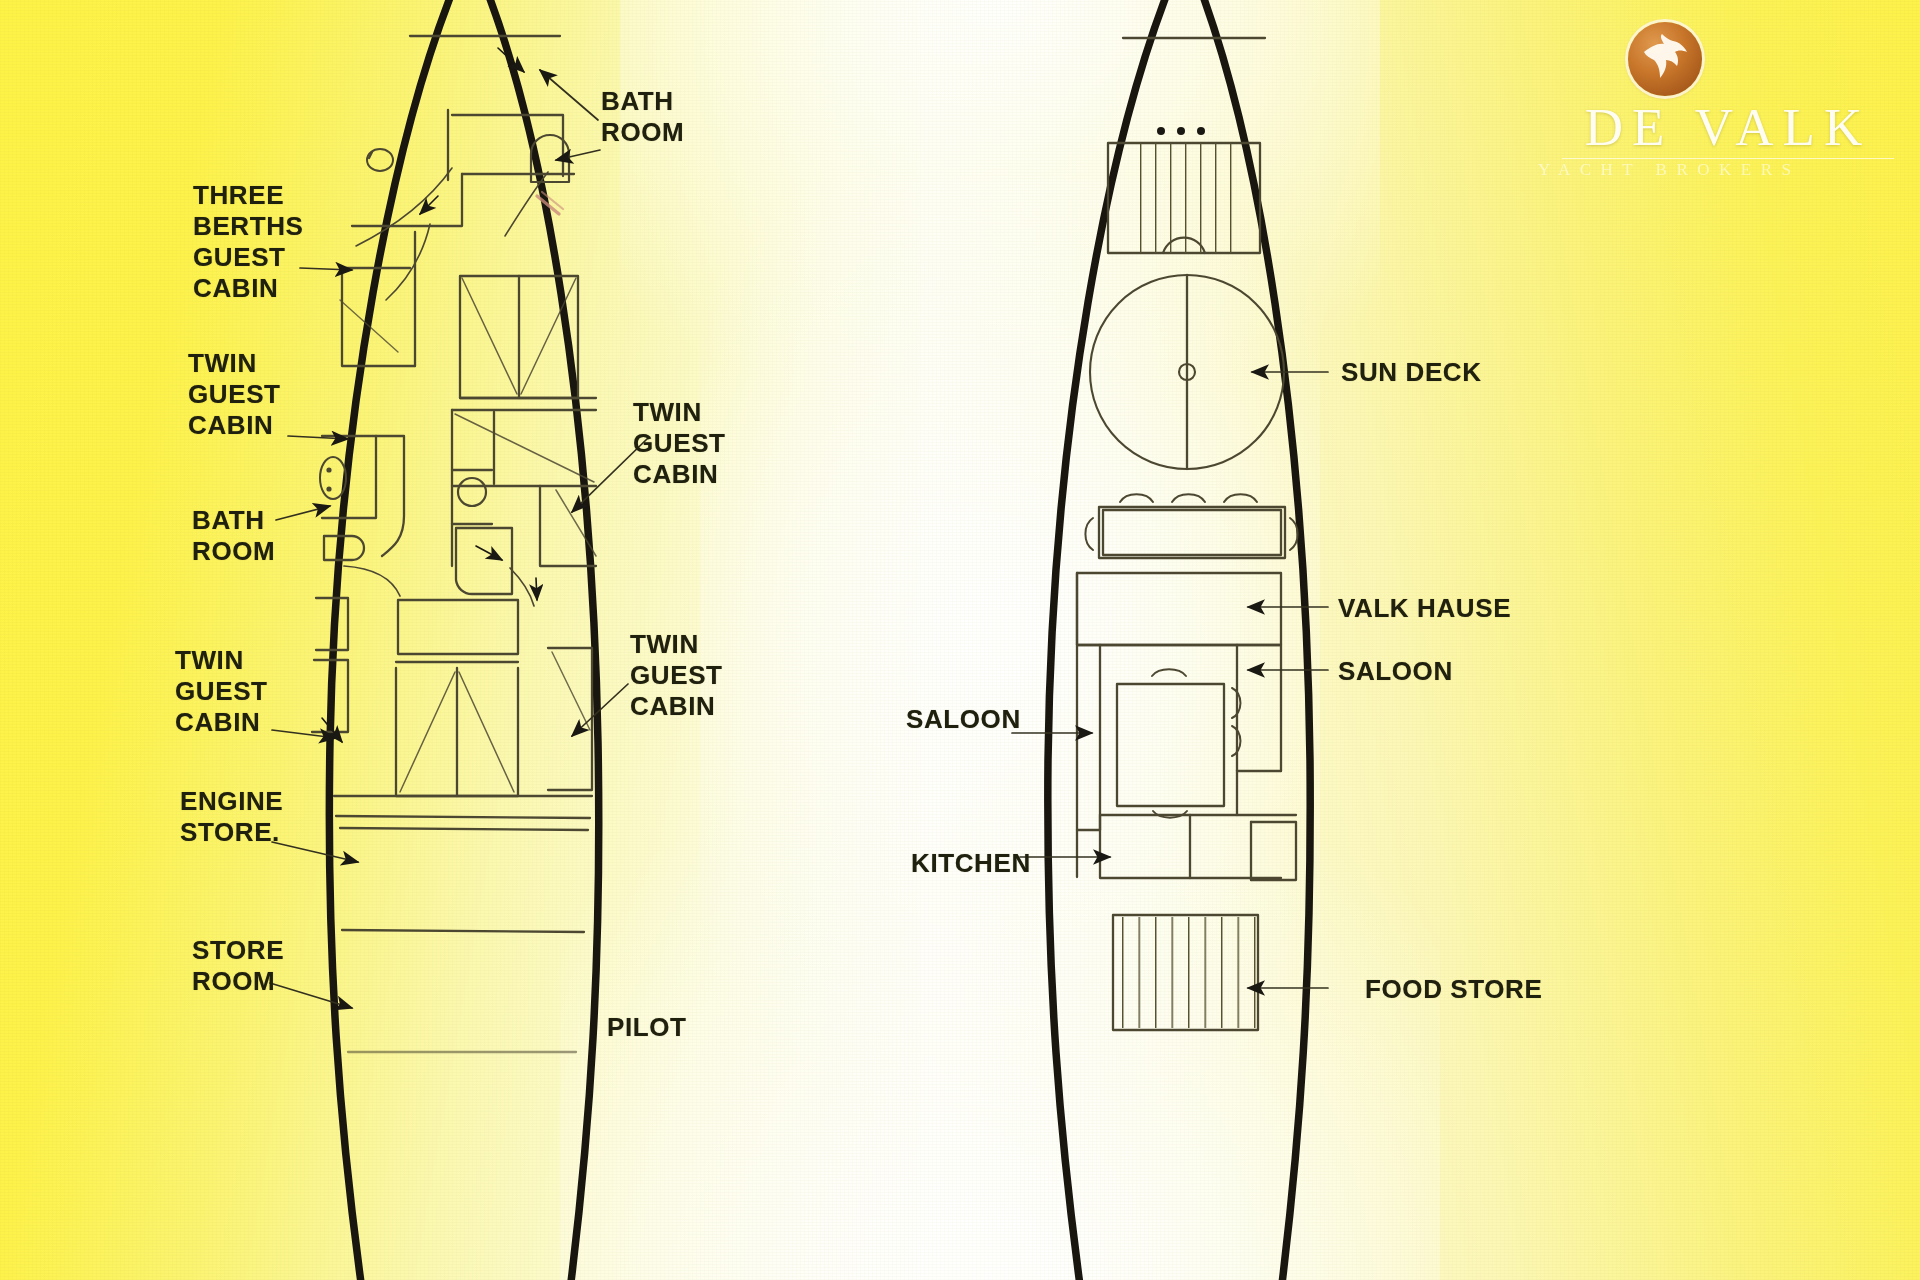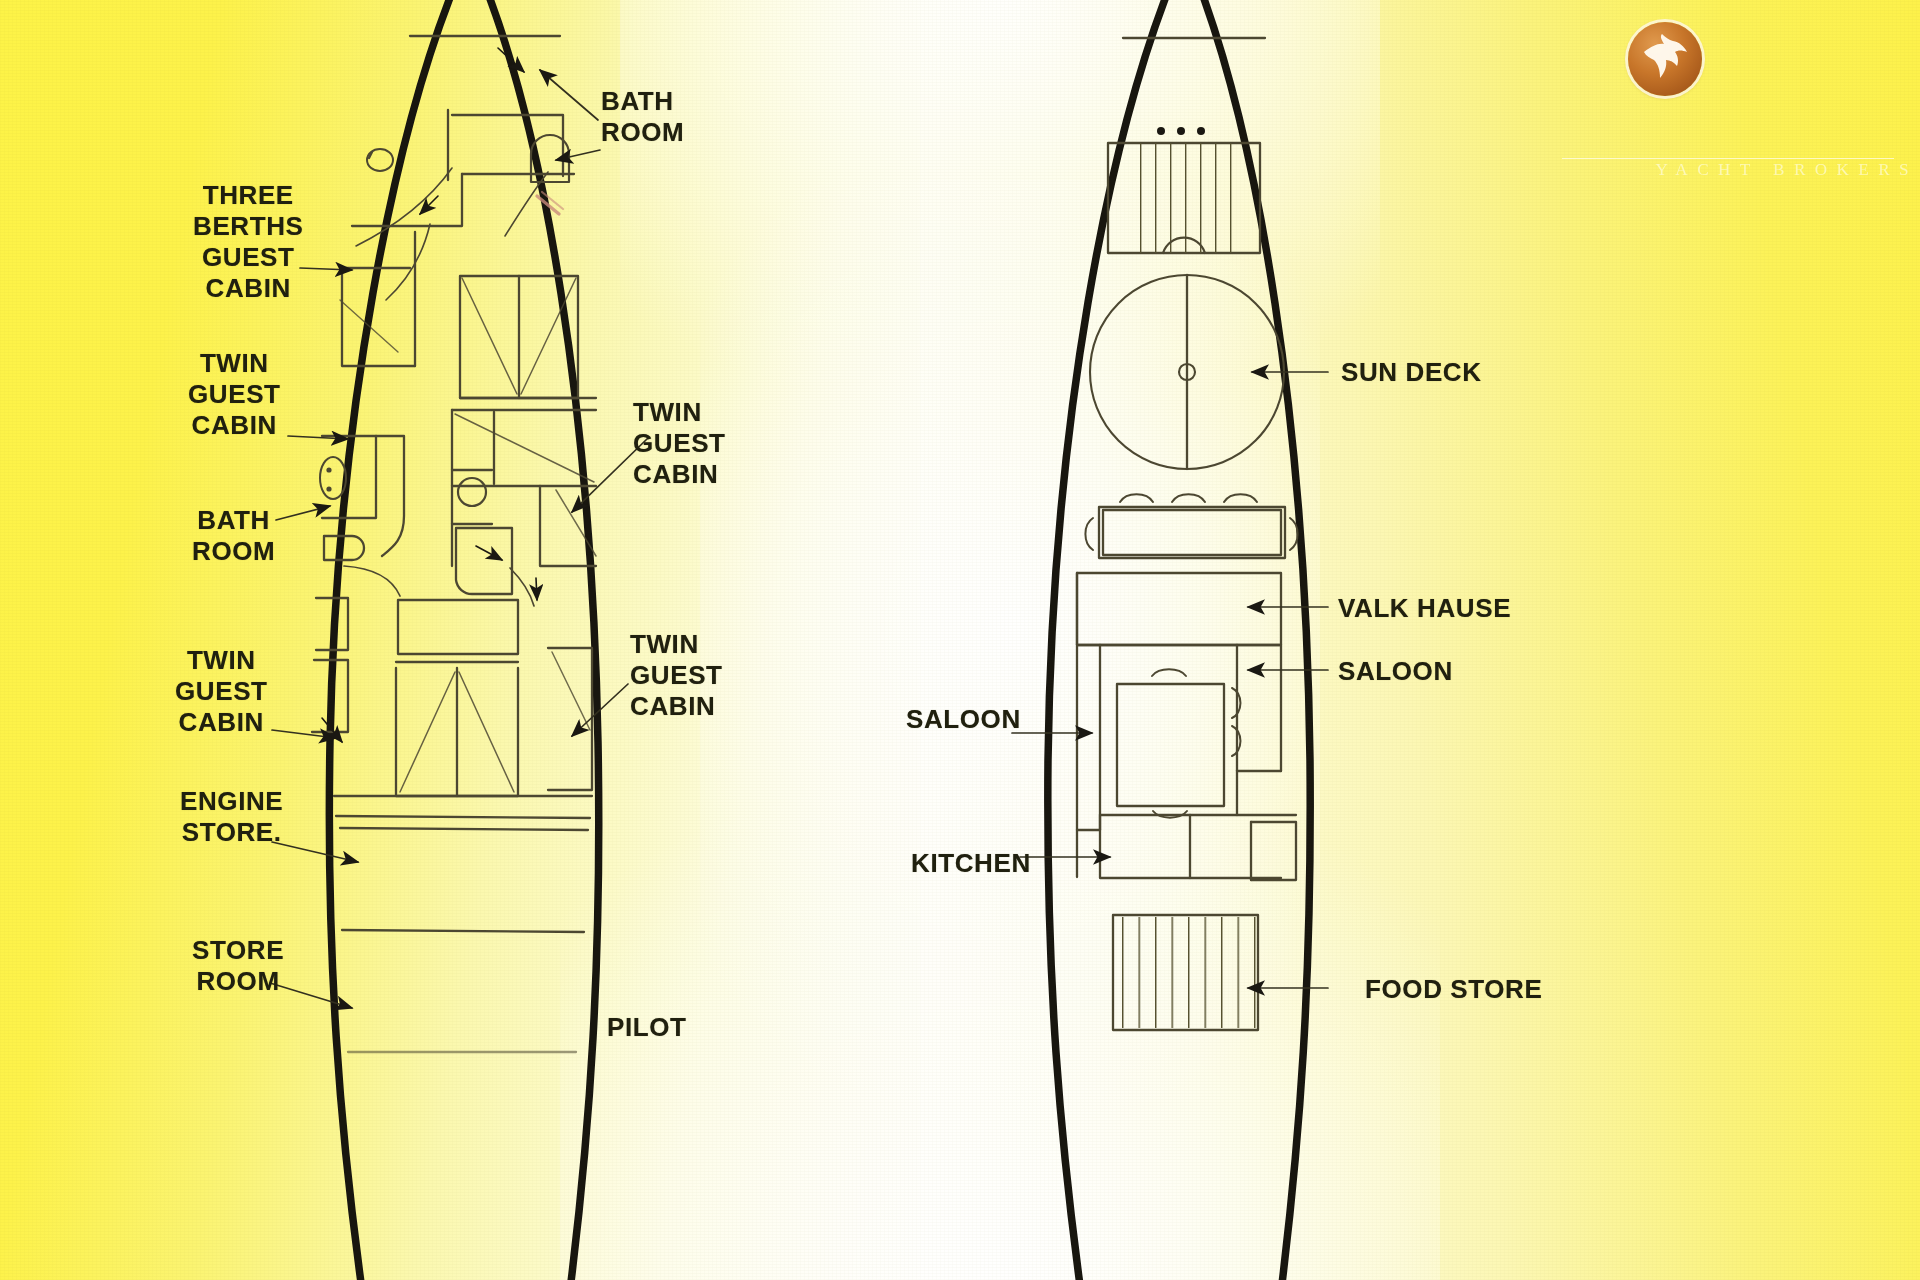--- a/index.html
+++ b/index.html
@@ -37,34 +37,34 @@
     font-family:"Liberation Sans","DejaVu Sans",sans-serif;
     font-weight:bold;
     font-size:26px;
     line-height:31px;
     letter-spacing:.6px;
     color:#20200f;
     white-space:pre-line;
     text-shadow:0 0 1px rgba(60,58,20,.40);
   }
   .lab.r{text-align:left;}
-  .lab.l{text-align:center;}
+  .lab.l{text-align:left;}
 
   
   #logo{position:absolute;left:1538px;top:8px;width:380px;height:176px;}
   .logo-badge{position:absolute;left:90px;top:14px;width:74px;height:74px;border-radius:50%;
      background:radial-gradient(circle at 36% 30%, #e09a4e 0%, #c8762a 42%, #a85a1b 78%, #8b4612 100%);
      box-shadow:0 0 0 3px rgba(255,248,225,.85), 0 1px 4px rgba(110,60,10,.45);}
   .logo-badge svg{position:absolute;left:0;top:0;}
   .logo-word{position:absolute;left:0;top:92px;width:380px;text-align:center;
      font-family:"Liberation Serif","DejaVu Serif",serif;
      font-size:53px;letter-spacing:9px;color:#fffdf2;line-height:55px;
      text-shadow:0 1px 3px rgba(160,150,40,.45);}
   .logo-rule{position:absolute;left:24px;top:150px;width:332px;height:1px;background:rgba(255,253,240,.72);}
-  .logo-sub{position:absolute;left:0;top:152px;width:380px;text-align:right;
+  .logo-sub{position:absolute;left:0;top:152px;width:380px;text-align:left;
      font-family:"Liberation Serif","DejaVu Serif",serif;
      font-size:17px;letter-spacing:9.5px;color:rgba(255,253,236,.62);}
 </style>
 </head>
 <body>
 
 <div id="stage">
 
   <div class="bg-base"></div>
   <div class="bg-l"></div>
@@ -290,17 +290,18 @@
 
   <div id="logo">
     <div class="logo-badge">
       <svg width="74" height="74" viewBox="0 0 74 74">
         <path d="M16,30 C24,24 30,21 36,22 C33,17 32,14 34,12 C37,15 41,18 45,19
                  C51,20 56,24 59,30 C54,28 50,28 47,30 C50,34 51,39 49,44
                  C46,40 42,38 38,38 C39,44 37,50 32,56 C32,48 30,42 26,38
                  C22,36 18,34 16,30 Z" fill="#fffaf0" opacity=".97"></path>
       </svg>
     </div>
+    <div class="logo-word">DE VALK</div>
     <div class="logo-rule"></div>
     <div class="logo-sub">YACHT BROKERS</div>
   </div>
 
 </div>
 
 </body></html>

